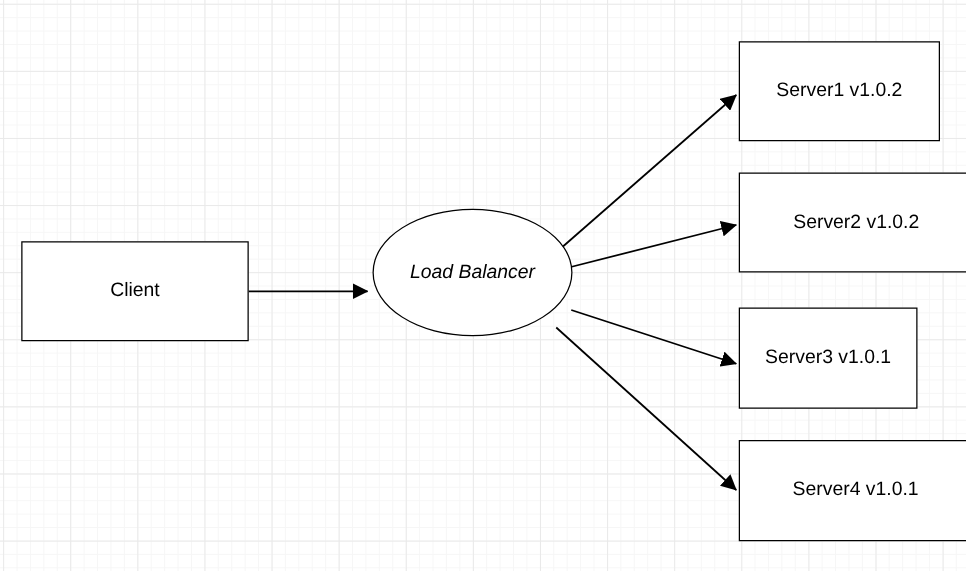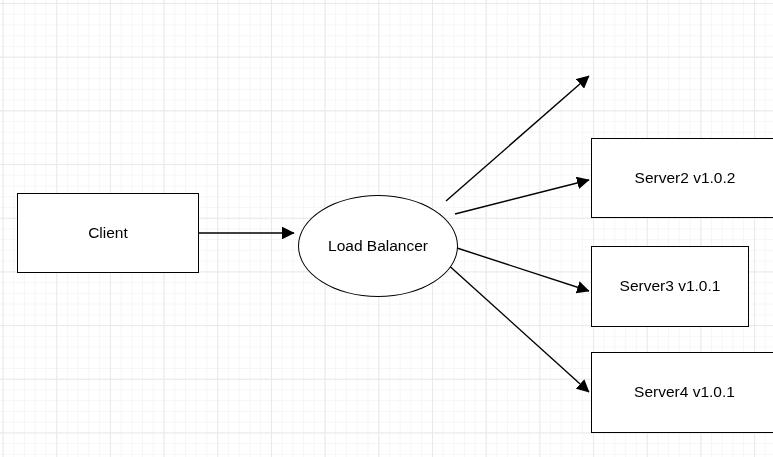--- a/index.html
+++ b/index.html
@@ -46,24 +46,24 @@
   .node .label {
     font-size: 15.5px;
     color: #000000;
     line-height: 1.2;
     white-space: nowrap;
   }
   .shape-rect {  }
   .shape-ellipse { border-radius: 50%; }
 
   .node-client        { left: 17px;  top: 193px; width: 182px; height: 80px; }
-  .node-load-balancer { left: 298px; top: 195px; width: 160px; height: 102px; }
+  .node-load-balancer { left: 298px; top: 167px; width: 160px; height: 102px; font-style: italic; }
   .node-server1       { left: 591px; top: 33px;  width: 161px; height: 80px; }
   .node-server2       { left: 591px; top: 138px; width: 188px; height: 80px; }
-  .node-server3       { left: 591px; top: 246px; width: 158px; height: 81px; }
+  .node-server3       { left: 591px; top: 246px; width: 143px; height: 81px; }
   .node-server4       { left: 591px; top: 352px; width: 187px; height: 81px; }
 </style>
 </head>
 <body>
 
 <div class="canvas">
 
   <svg class="edges" width="773" height="457" viewBox="0 0 773 457" xmlns="http://www.w3.org/2000/svg">
     <defs>
       <marker id="arrow" viewBox="0 0 10 10" refX="9.5" refY="5" markerWidth="9" markerHeight="9" orient="auto-start-reverse">
@@ -78,20 +78,23 @@
   </svg>
 
   <div class="node shape-rect node-client">
     <span class="label">Client</span>
   </div>
 
   <div class="node shape-ellipse node-load-balancer">
     <span class="label">Load Balancer</span>
   </div>
 
+  <div class="node shape-rect node-server1">
+    <span class="label">Server1 v1.0.2</span>
+  </div>
 
   <div class="node shape-rect node-server2">
     <span class="label">Server2 v1.0.2</span>
   </div>
 
   <div class="node shape-rect node-server3">
     <span class="label">Server3 v1.0.1</span>
   </div>
 
   <div class="node shape-rect node-server4">

